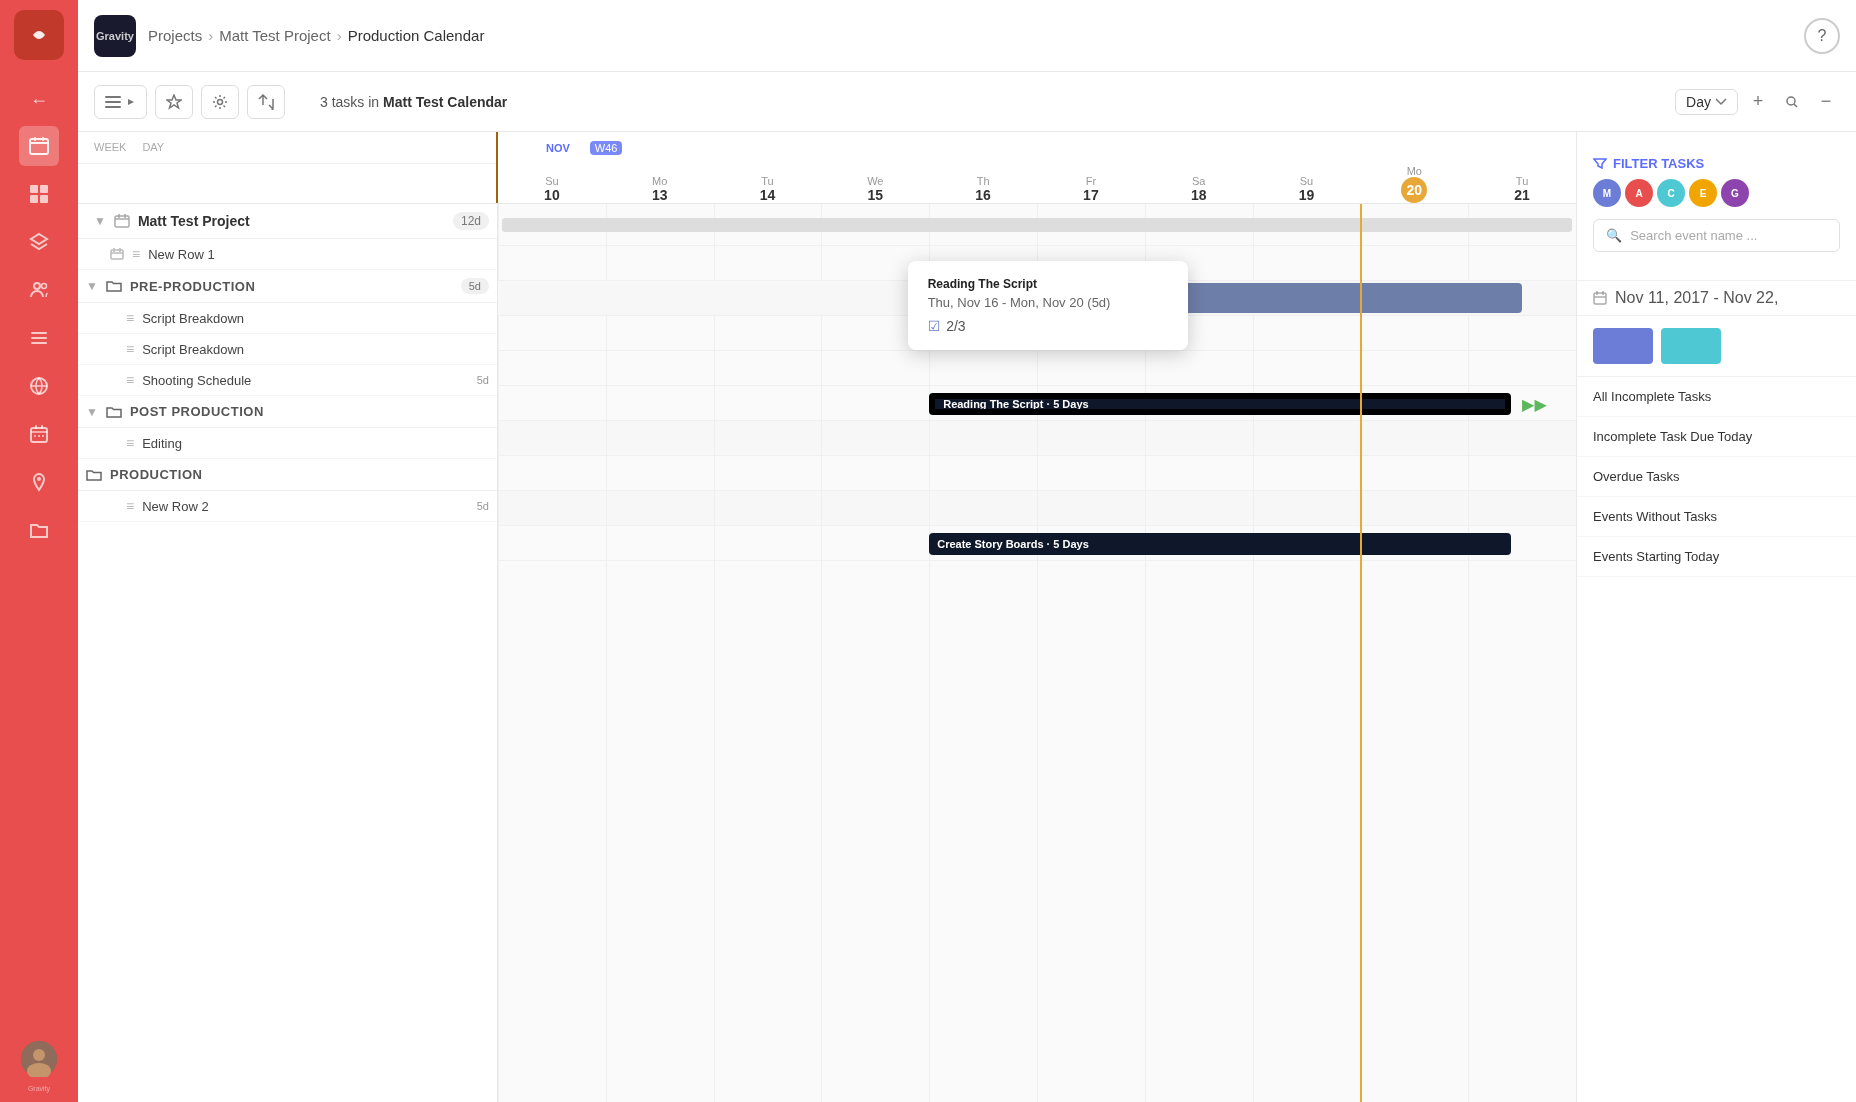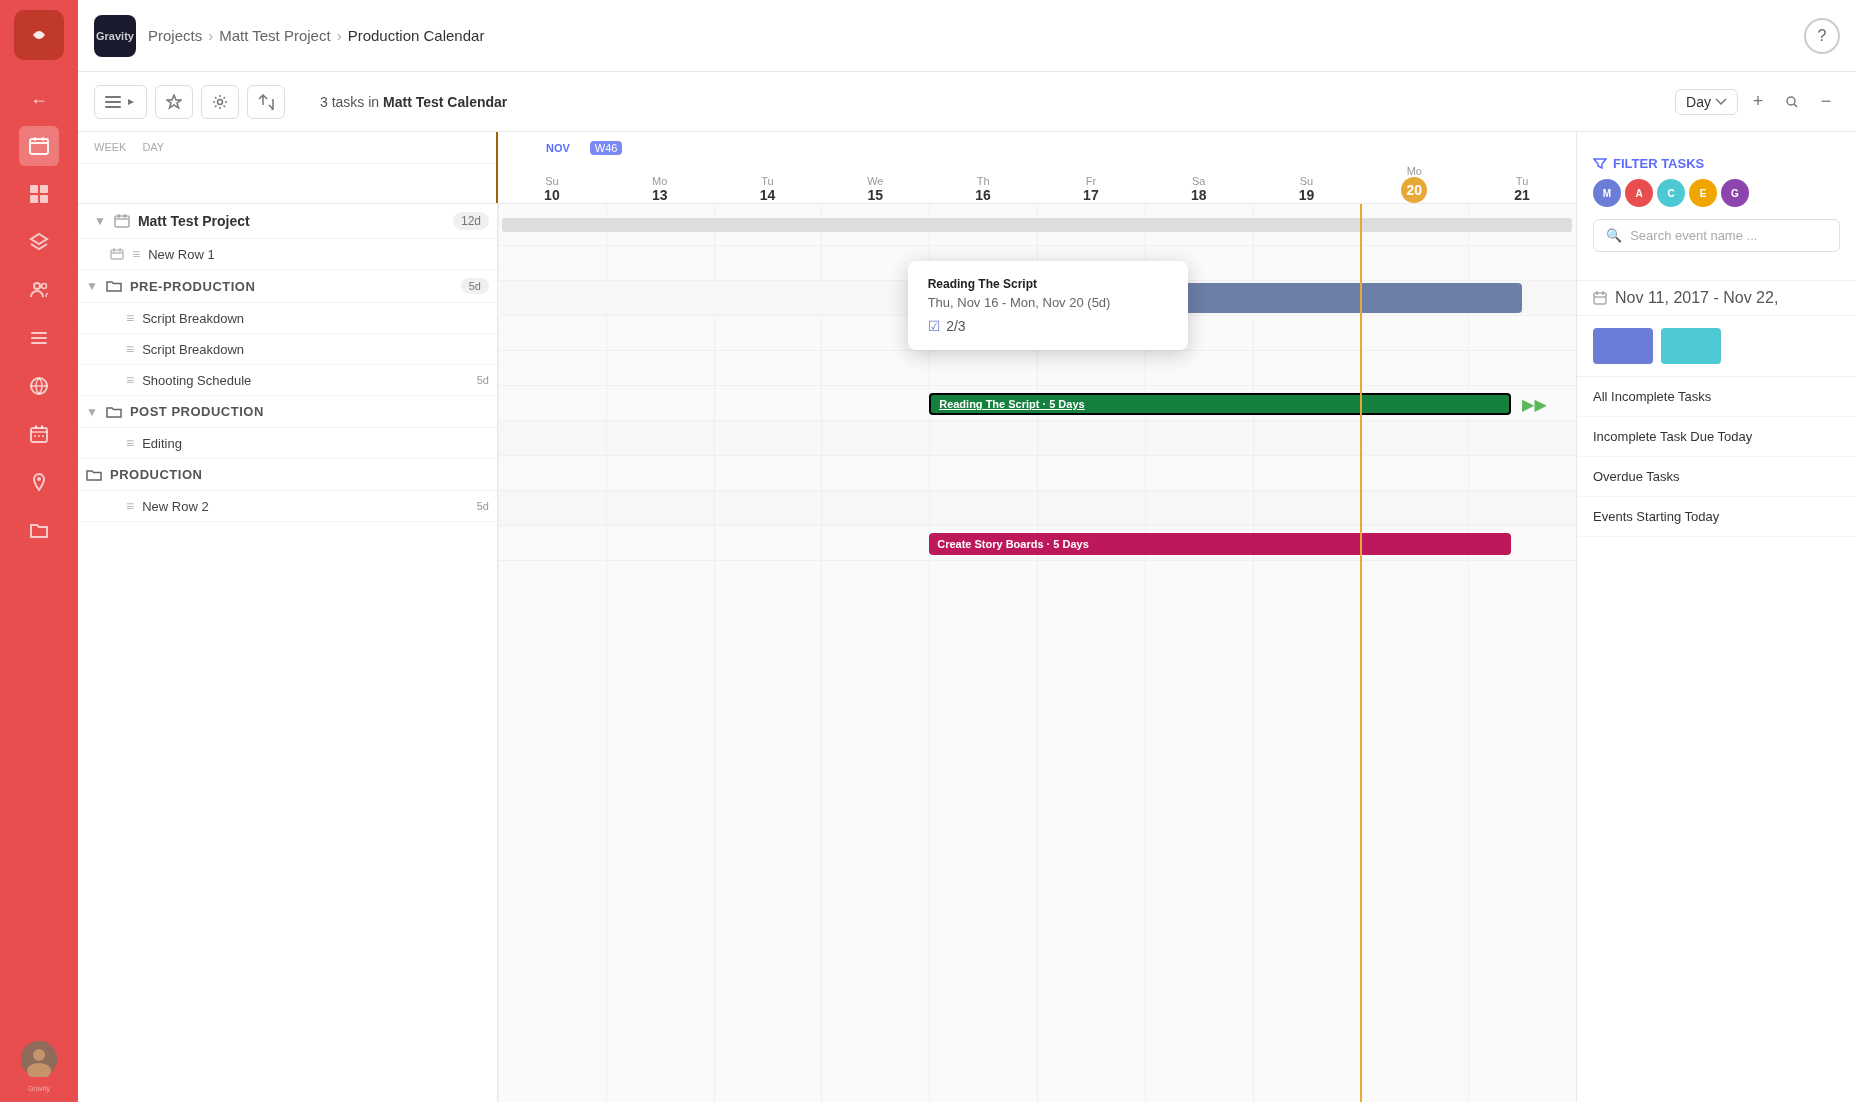--- a/index.html
+++ b/index.html
@@ -271,22 +271,22 @@
       position: absolute;
       height: 22px;
       border-radius: 4px;
       top: 6px;
       display: flex; align-items: center;
       font-size: 11px; font-weight: 600; color: white;
       padding: 0 8px;
       white-space: nowrap;
       overflow: hidden;
     }
-    .bar-reading { background: #15803d; border: 2px solid #000000; text-decoration: underline; }
-    .bar-story { background: #be185d; }
+    .bar-reading { background: #0f172a; border: 6px solid #000000; text-decoration: underline; }
+    .bar-story { background: #0f172a; }
 
     
     .tooltip-popup {
       position: absolute;
       background: white;
       border-radius: 8px;
       box-shadow: 0 4px 20px rgba(0,0,0,0.2);
       padding: 16px 20px;
       z-index: 10;
       min-width: 280px;
@@ -807,17 +807,18 @@
       </div>
 
       <div class="color-legend">
         <div class="legend-box" style="background:#6b7dd6;"></div>
         <div class="legend-box" style="background:#4ec9d4;"></div>
       </div>
 
       <div class="filter-option">All Incomplete Tasks</div>
       <div class="filter-option">Incomplete Task Due Today</div>
       <div class="filter-option">Overdue Tasks</div>
+      <div class="filter-option">Events Without Tasks</div>
       <div class="filter-option">Events Starting Today</div>
     </div>
 
   </div>
 </div>
 
 </body></html>

